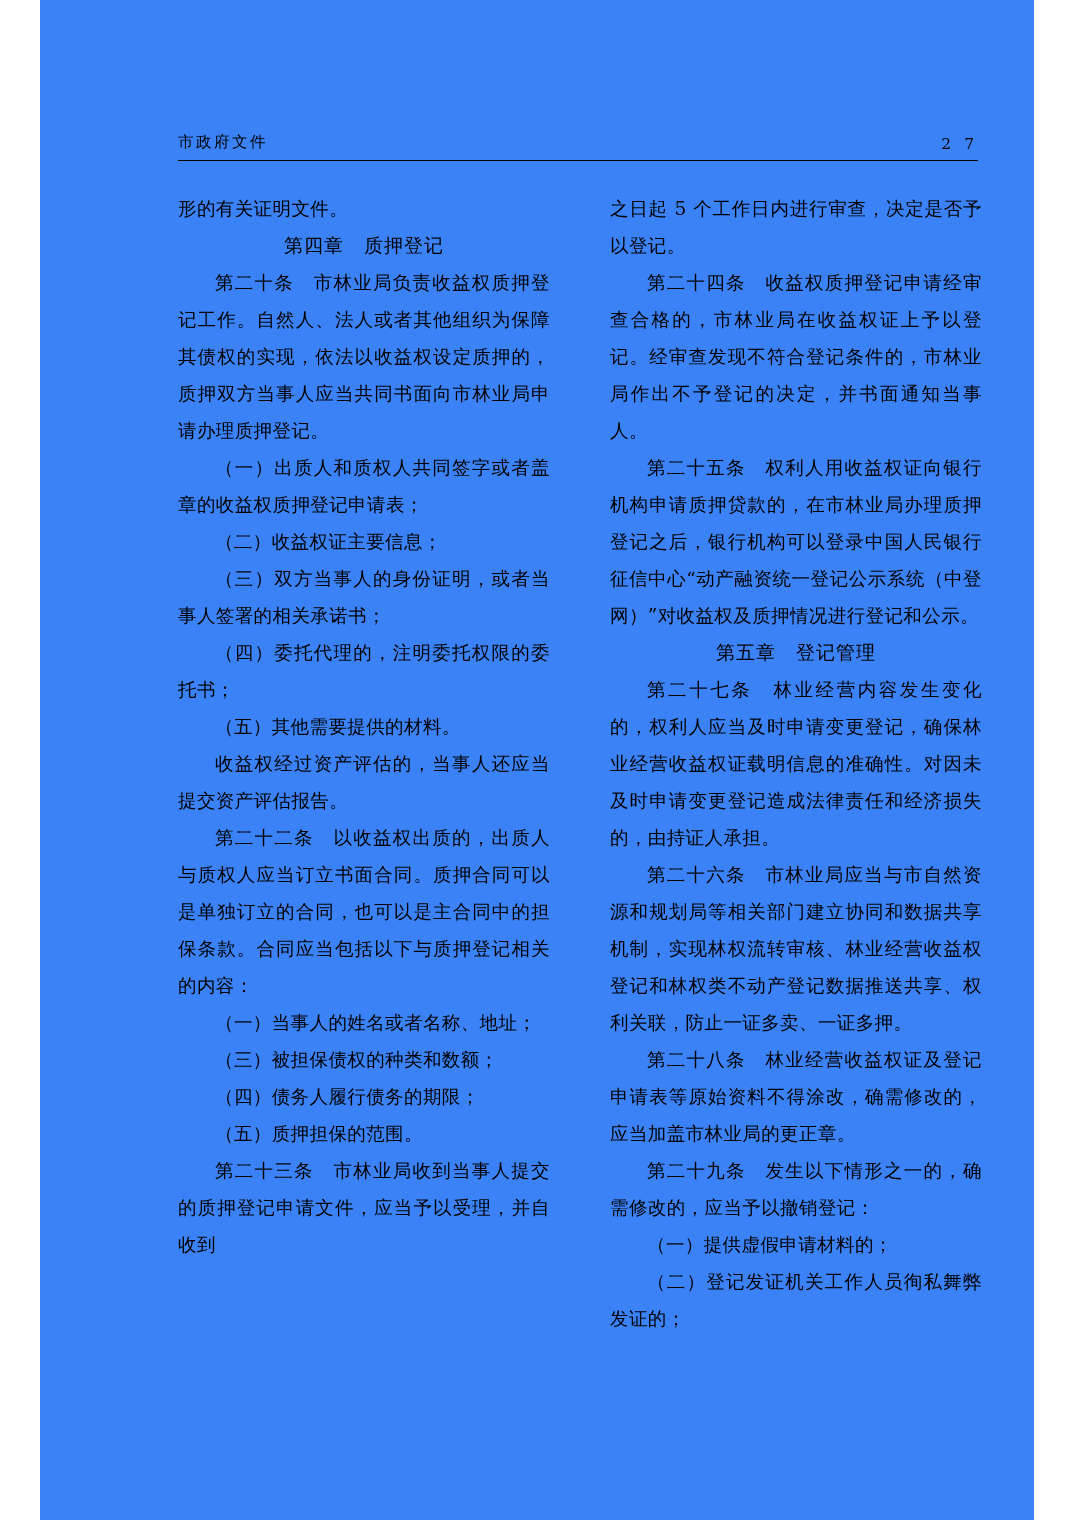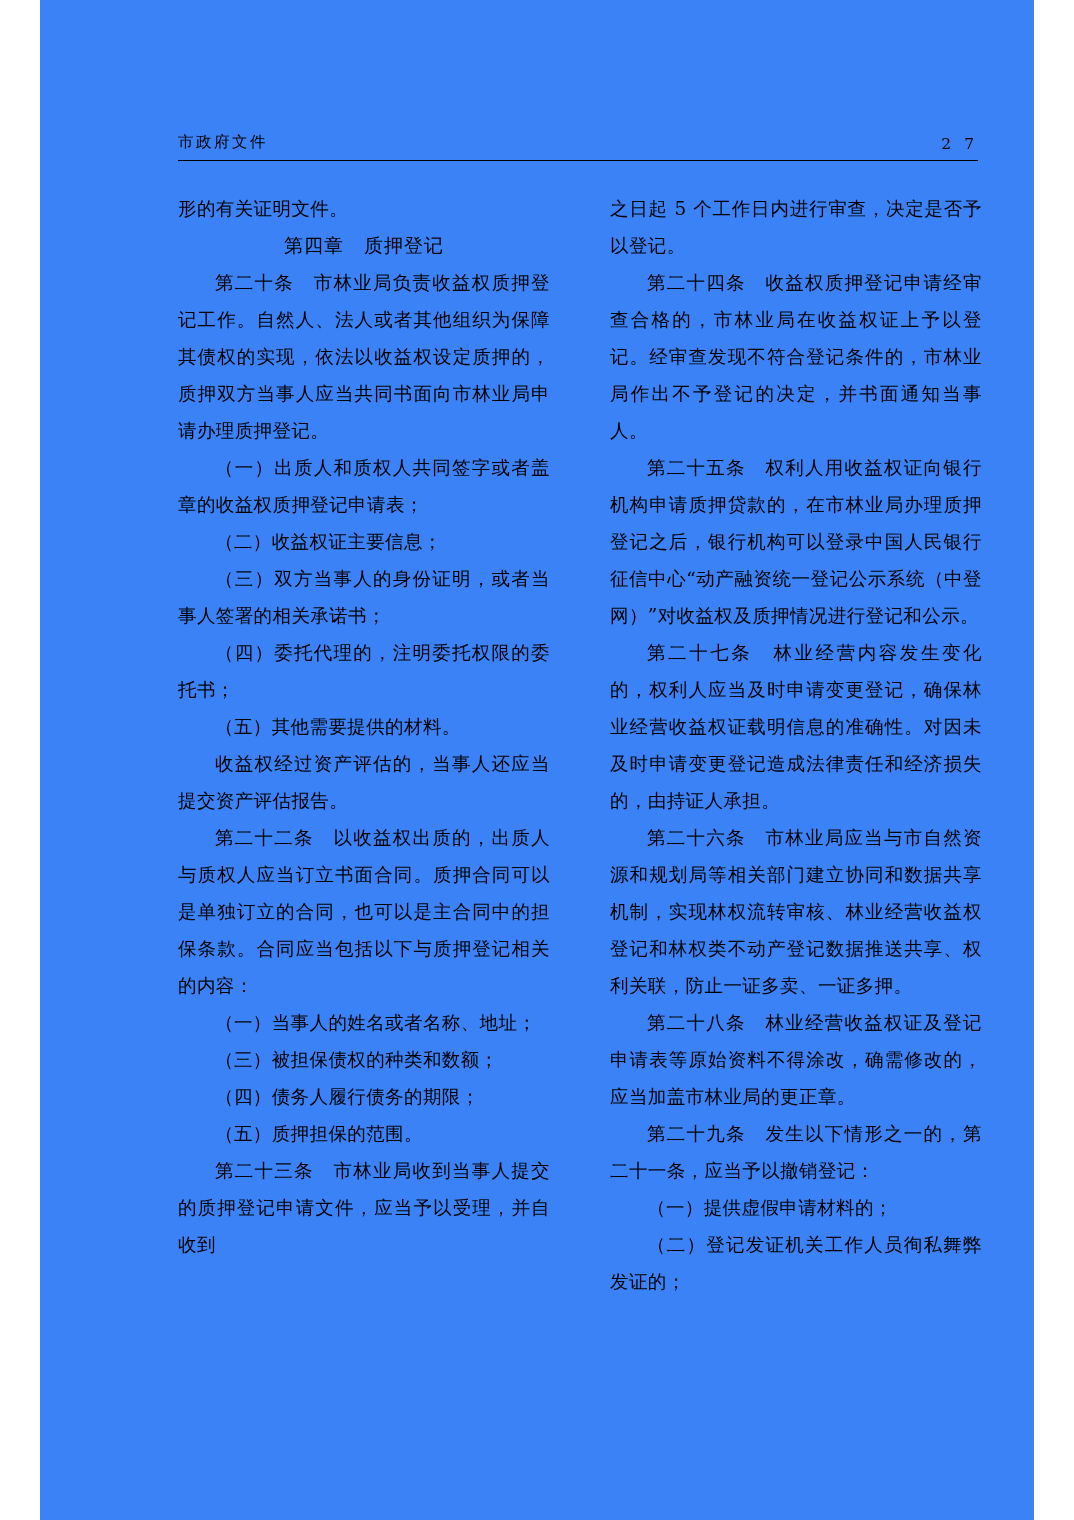--- a/index.html
+++ b/index.html
@@ -111,22 +111,23 @@
         <p class="indent">（一）当事人的姓名或者名称、地址；</p>
         <p class="indent">（三）被担保债权的种类和数额；</p>
         <p class="indent">（四）债务人履行债务的期限；</p>
         <p class="indent">（五）质押担保的范围。</p>
         <p class="indent">第二十三条　市林业局收到当事人提交的质押登记申请文件，应当予以受理，并自收到</p>
       </div>
     <div class="col" id="col-right">
         <p class="noindent">之日起 5 个工作日内进行审查，决定是否予以登记。</p>
         <p class="indent">第二十四条　收益权质押登记申请经审查合格的，市林业局在收益权证上予以登记。经审查发现不符合登记条件的，市林业局作出不予登记的决定，并书面通知当事人。</p>
         <p class="indent">第二十五条　权利人用收益权证向银行机构申请质押贷款的，在市林业局办理质押登记之后，银行机构可以登录中国人民银行征信中心“动产融资统一登记公示系统（中登网）”对收益权及质押情况进行登记和公示。</p>
+        <h2 class="chapter sp-before sp-after">第五章　登记管理</h2>
         <p class="indent">第二十七条　林业经营内容发生变化的，权利人应当及时申请变更登记，确保林业经营收益权证载明信息的准确性。对因未及时申请变更登记造成法律责任和经济损失的，由持证人承担。</p>
         <p class="indent">第二十六条　市林业局应当与市自然资源和规划局等相关部门建立协同和数据共享机制，实现林权流转审核、林业经营收益权登记和林权类不动产登记数据推送共享、权利关联，防止一证多卖、一证多押。</p>
         <p class="indent">第二十八条　林业经营收益权证及登记申请表等原始资料不得涂改，确需修改的，应当加盖市林业局的更正章。</p>
-        <p class="indent">第二十九条　发生以下情形之一的，第二十一条，应当予以撤销登记：</p>
+        <p class="indent">第二十九条　发生以下情形之一的，确需修改的，应当予以撤销登记：</p>
         <p class="indent">（一）提供虚假申请材料的；</p>
         <p class="indent">（二）登记发证机关工作人员徇私舞弊发证的；</p>
       </div>
   </div>
 
 </div>
 
 </body></html>

